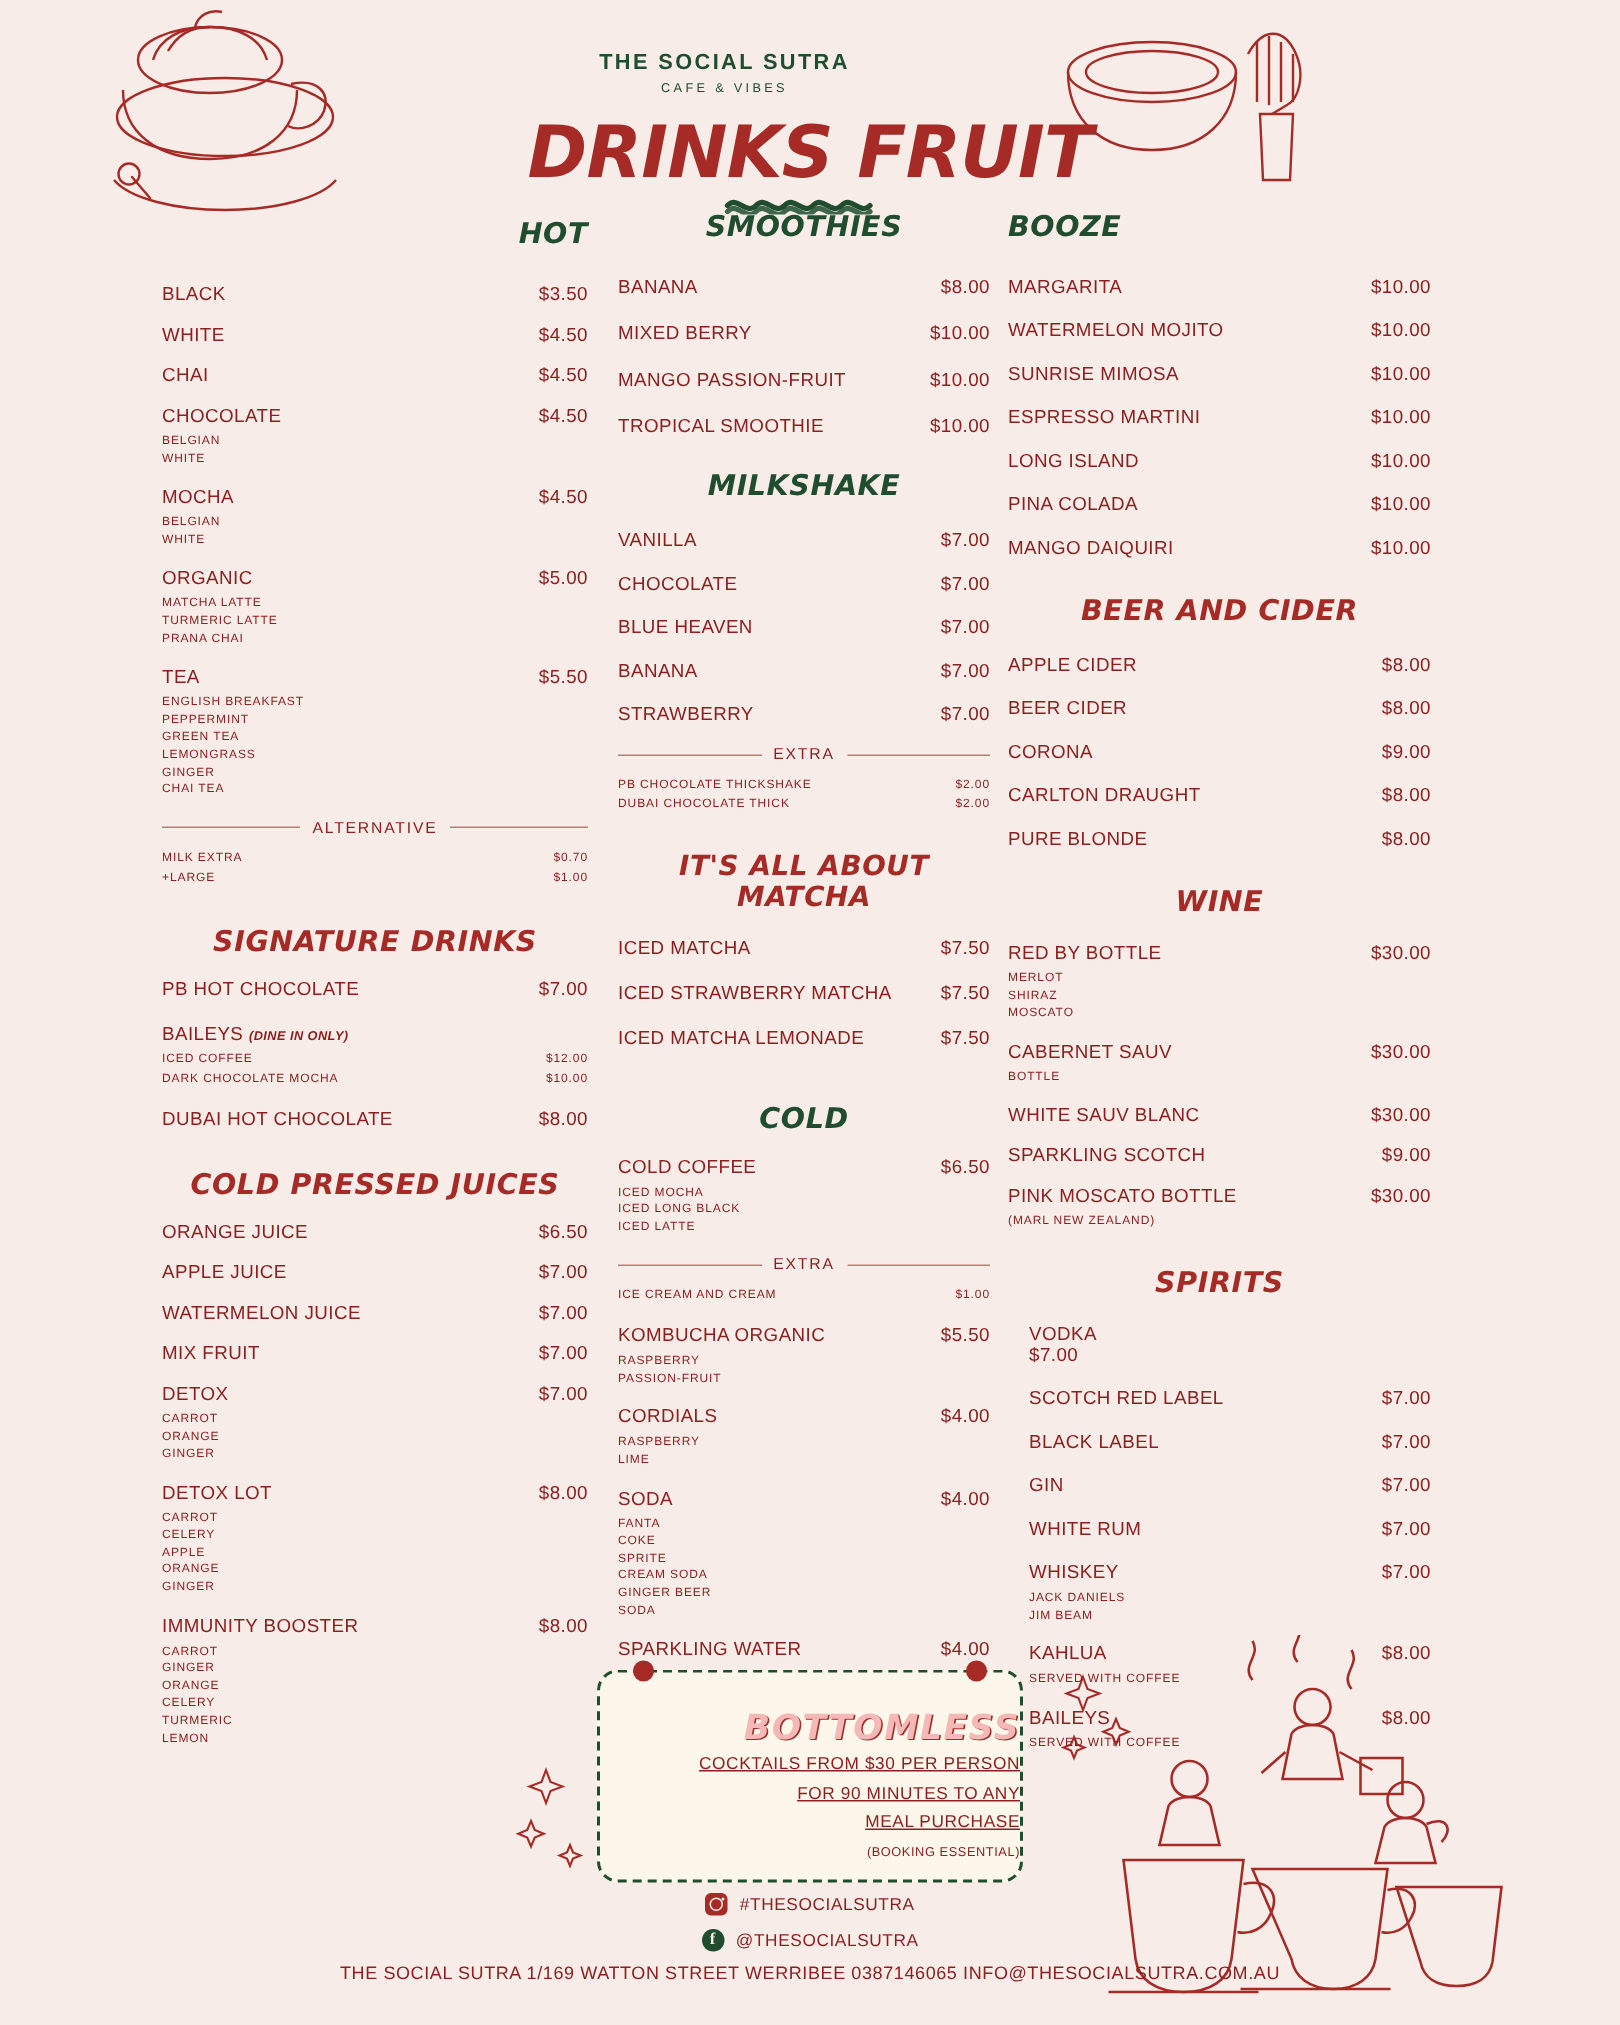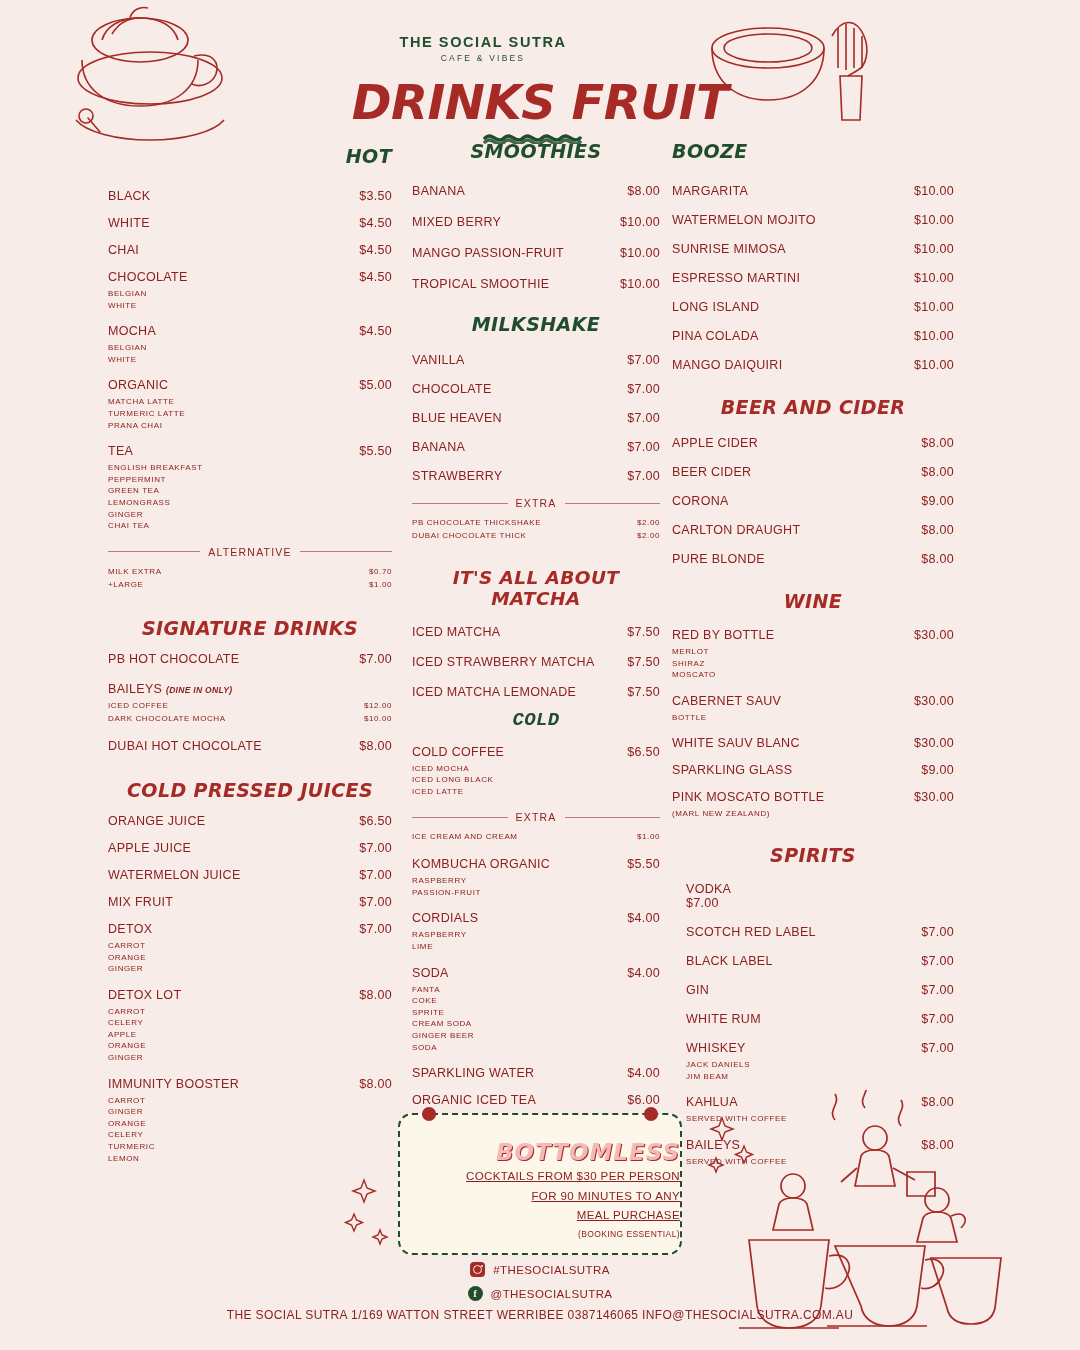--- a/index.html
+++ b/index.html
@@ -405,21 +405,21 @@
       <div class="item" style="margin-top:16px;">
           <span class="nm">ICED STRAWBERRY MATCHA</span>
           <span class="pr">$7.50</span>
         </div>
       <div class="item" style="margin-top:16px;">
           <span class="nm">ICED MATCHA LEMONADE</span>
           <span class="pr">$7.50</span>
         </div>
     </div>
 
-    <div class="sec-head" style="margin-top:10px;font-family:Liberation Mono, monospace;">COLD</div>
+    <div class="sec-head" style="margin-top:36px;">COLD</div>
     <div style="margin-top:14px;">
       <div class="item" style="margin-top:0;">
           <span class="nm">COLD COFFEE</span>
           <span class="pr">$6.50</span>
         </div>
       <div class="subs">
         <div class="sub">ICED MOCHA</div>
         <div class="sub">ICED LONG BLACK</div>
         <div class="sub">ICED LATTE</div>
       </div>
@@ -559,21 +559,21 @@
           <span class="pr">$30.00</span>
         </div>
       <div class="subs">
         <div class="sub">BOTTLE</div>
       </div>
       <div class="item">
           <span class="nm">WHITE SAUV BLANC</span>
           <span class="pr">$30.00</span>
         </div>
       <div class="item">
-          <span class="nm">SPARKLING GLASS</span>
+          <span class="nm">SPARKLING SCOTCH</span>
           <span class="pr">$9.00</span>
         </div>
       <div class="item">
           <span class="nm">PINK MOSCATO BOTTLE</span>
           <span class="pr">$30.00</span>
         </div>
       <div class="subs">
         <div class="sub">(MARL NEW ZEALAND)</div>
       </div>
     </div>

